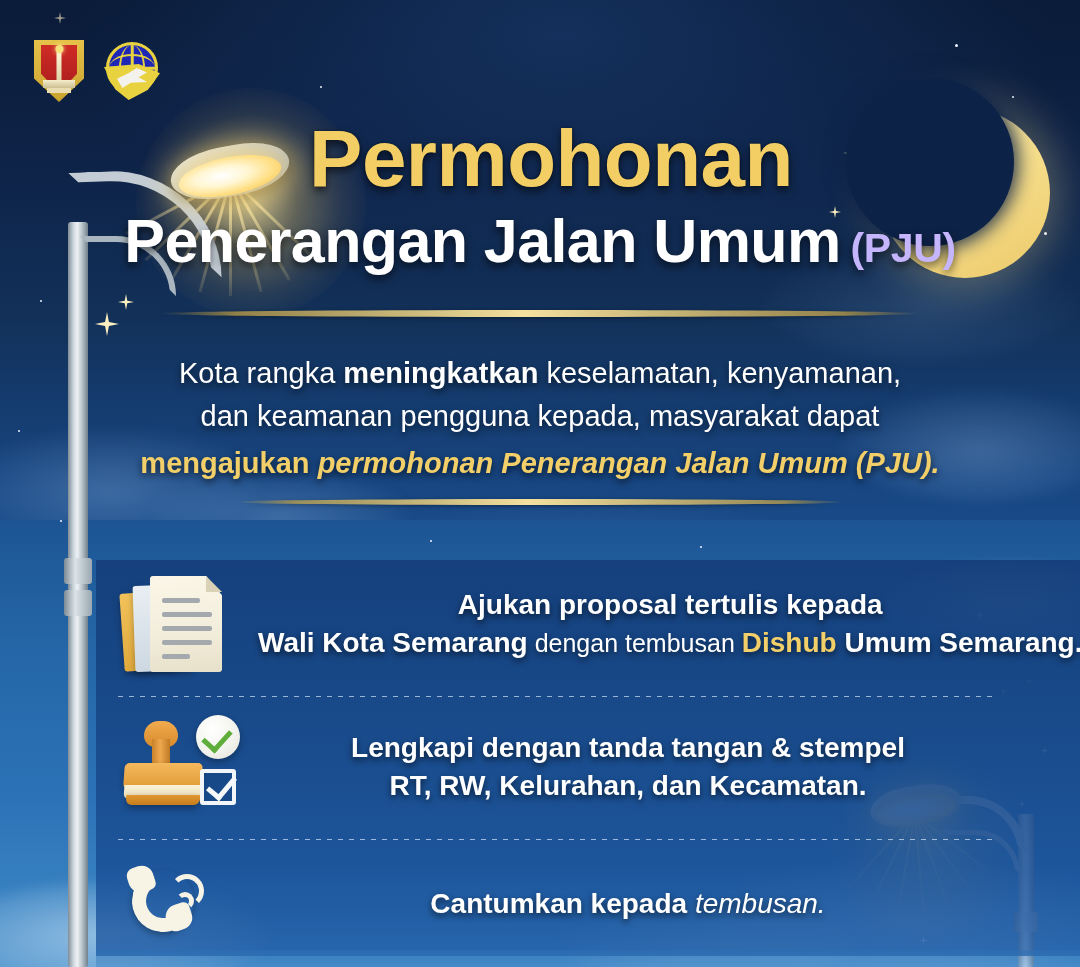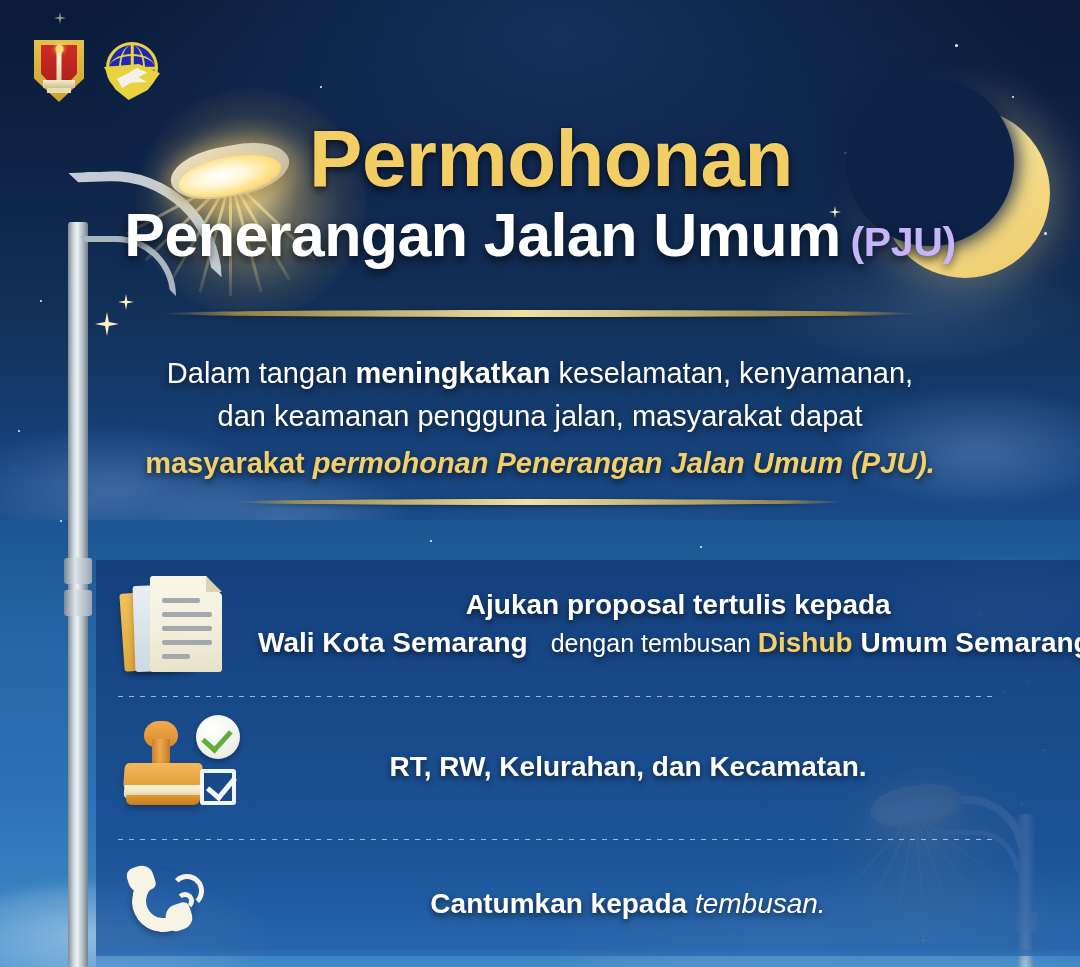--- a/index.html
+++ b/index.html
@@ -249,20 +249,21 @@
   
   .title-block{ position:absolute; left:0; top:118px; width:1080px; z-index:35; text-align:center; }
   .title-main{
     font-size:80px; font-weight:bold; letter-spacing:-.5px;
     color:#f3ce64;
     line-height:1.02;
     text-shadow:0 4px 9px rgba(0,0,0,.62), 0 0 2px rgba(0,0,0,.5);
     padding-left:22px;
   }
   .title-sub-row{
+    margin-top:6px;
     display:flex; align-items:baseline; justify-content:center; gap:10px;
     padding-left:0;
   }
   .title-sub{
     font-size:61px; font-weight:bold; color:#ffffff; letter-spacing:-.6px;
     text-shadow:0 4px 9px rgba(0,0,0,.62);
   }
   .title-abbr{
     font-size:41px; font-weight:bold; color:#c4b5fd; letter-spacing:-.4px;
     text-shadow:0 4px 9px rgba(0,0,0,.62);
@@ -317,21 +318,21 @@
   .items{ position:absolute; left:118px; top:572px; width:880px; z-index:36; }
   .item{ display:flex; align-items:center; gap:22px; }
   .item-text{ flex:1;text-align:center; }
   .item-line{
     color:#ffffff; font-size:28px; line-height:1.34;
     text-shadow:0 3px 6px rgba(0,0,0,.62);
     white-space:nowrap;
   }
   .item-line.strong{ font-weight:bold; }
   .item-line .bold{ font-weight:bold; }
-  .item-line .light{ font-weight:normal; font-size:25px;margin-left:16px; }
+  .item-line .light{ font-weight:normal; font-size:25px; }
   .item-line .gold{ color:#f2cf69; font-weight:bold;margin-top:19px; }
   .item-line .ital{ font-style:italic; font-weight:normal; }
 
   .divider{
     height:1px; margin:20px 0 18px 0;
     background:repeating-linear-gradient(90deg, rgba(205,225,245,.72) 0px, rgba(205,225,245,.72) 5px, rgba(205,225,245,0) 5px, rgba(205,225,245,0) 11px);
   }
 
   
   .ico{ flex:0 0 auto; position:relative; }
@@ -538,23 +539,23 @@
   <div class="title-block">
     <div class="title-main">Permohonan</div>
     <div class="title-sub-row">
       <span class="title-sub">Penerangan Jalan Umum</span>
       <span class="title-abbr">(PJU)</span>
     </div>
   </div>
   <div class="gold-rule" id="rule-top"></div>
 
   <div class="intro">
-    <div class="intro-line"><span>Dalam tangan </span><b>meningkatkan</b><span> keselamatan, kenyamanan,</span></div>
-    <div class="intro-line">dan keamanan pengguna jalan, masyarakat dapat</div>
-    <div class="intro-gold"><span class="reg">masyarakat </span><span class="ital">permohonan</span><span class="ital"> Penerangan Jalan Umum (PJU).</span></div>
+    <div class="intro-line"><span>Kota rangka </span><b>meningkatkan</b><span> keselamatan, kenyamanan,</span></div>
+    <div class="intro-line">dan keamanan pengguna kepada, masyarakat dapat</div>
+    <div class="intro-gold"><span class="reg">mengajukan </span><span class="ital">permohonan</span><span class="ital"> Penerangan Jalan Umum (PJU).</span></div>
   </div>
   <div class="gold-rule" id="rule-bottom"></div>
 
   <div class="panel"></div>
   <div class="panel-bottom-strip"></div>
 
   <div class="lamp-right">
     <div class="lr-glow"></div>
     <div class="lr-ray" style="transform:rotate(-52deg);"></div>
     <div class="lr-ray" style="transform:rotate(-36deg);"></div>
@@ -597,20 +598,21 @@
       <div class="ico ico-stamp">
         <div class="st-knob"></div>
         <div class="st-stem"></div>
         <div class="st-body"></div>
         <div class="st-pad"></div>
         <div class="st-pad2"></div>
         <div class="st-check-circle"></div>
         <div class="st-checkbox"></div>
       </div>
       <div class="item-text">
+        <div class="item-line strong">Lengkapi dengan tanda tangan &amp; stempel</div>
         <div class="item-line strong">RT, RW, Kelurahan, dan Kecamatan.</div>
       </div>
     </div>
 
     <div class="divider"></div>
 
     <div class="item">
       <div class="ico ico-phone">
         <div class="ph-handset"></div>
         <div class="ph-ear"></div>

